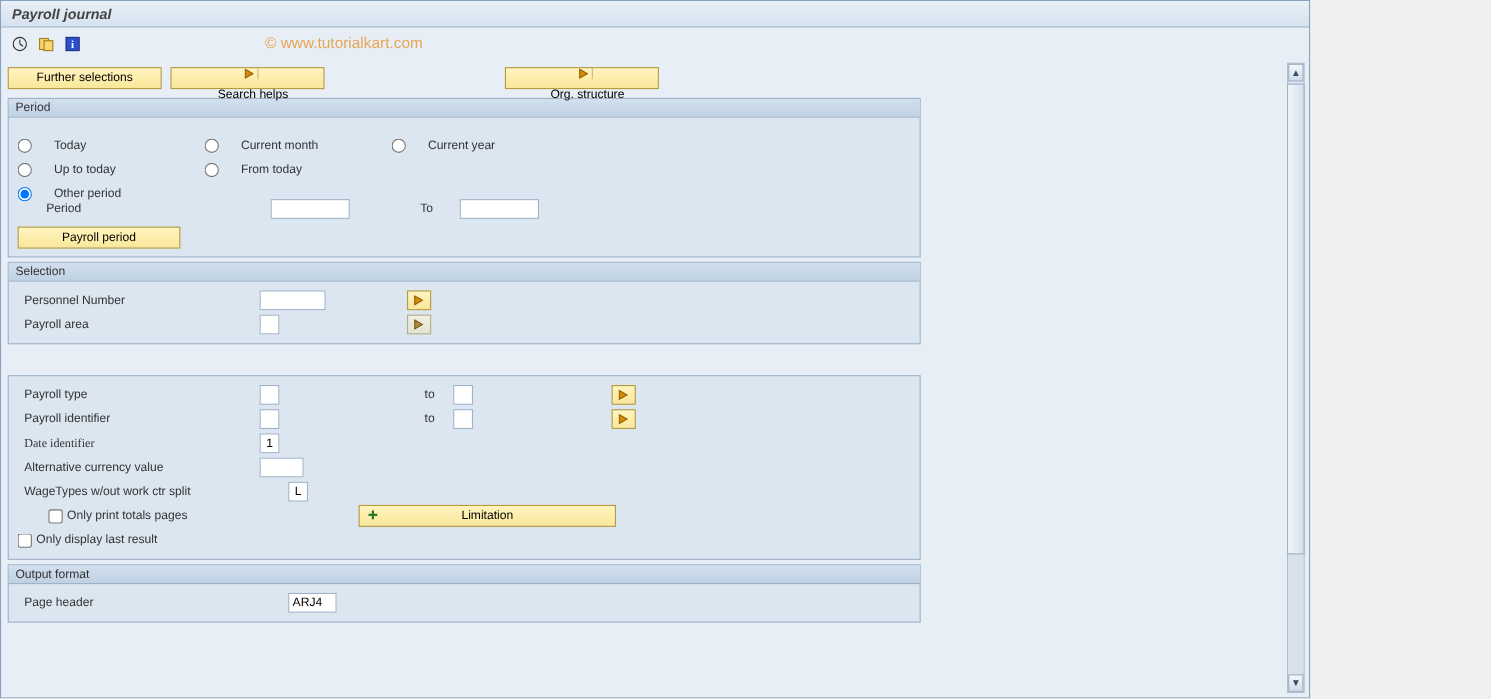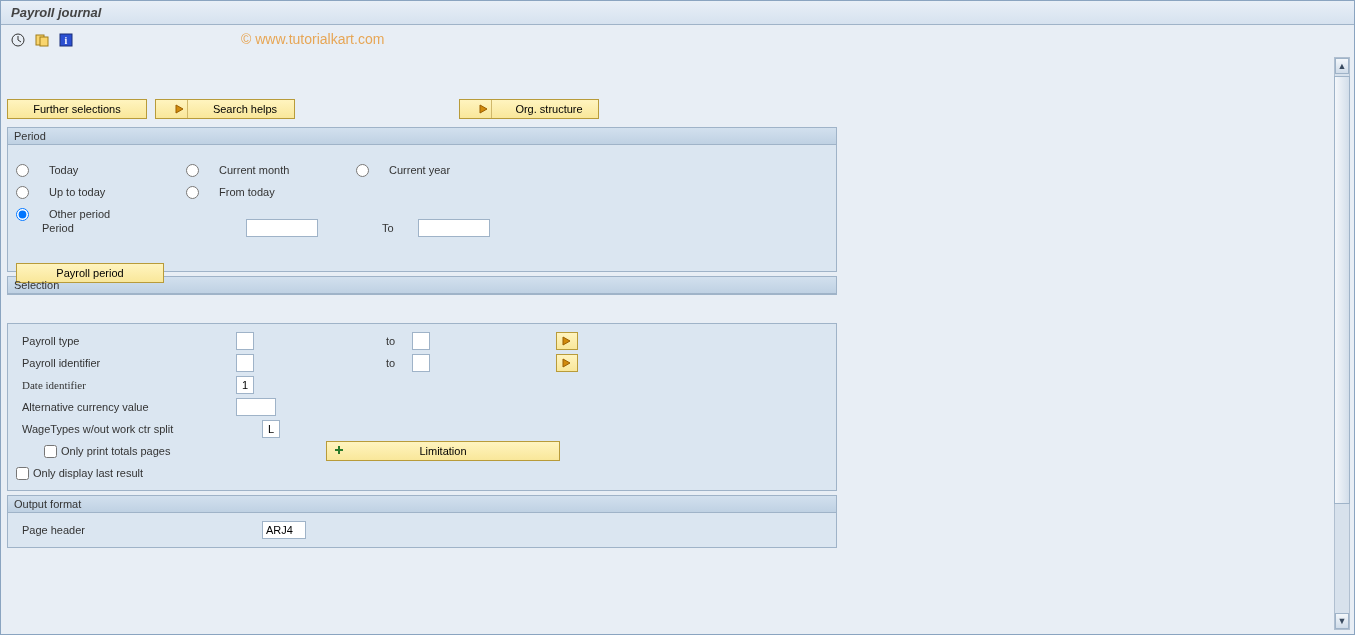--- a/index.html
+++ b/index.html
@@ -1,31 +1,31 @@
 <!DOCTYPE html>
 <html><head>
 <meta charset="utf-8">
 <style>
   * { box-sizing: border-box; margin: 0; padding: 0; }
   html, body { width: 1355px; height: 635px; font-family: Arial, sans-serif; font-size: 11px; color: #333; background: #f0f0f0; overflow: hidden; }
-  .window { width: 1355px; height: 635px; background: #e8eef5; border: 1px solid #8aa4c0; position: relative; }
+  .window { width: 1191px; height: 635px; background: #e8eef5; border: 1px solid #8aa4c0; position: relative; }
   .title-bar { background: linear-gradient(#e8eff7, #d6e2ef); border-bottom: 1px solid #9fb3c8; height: 24px; display: flex; align-items: center; padding: 0 10px; font-size: 13px; font-weight: bold; font-style: italic; color: #444; }
   .toolbar { height: 30px; display: flex; align-items: center; padding: 4px 8px; gap: 6px; position: relative; }
   .watermark { position: absolute; left: 240px; top: 6px; font-size: 14px; color: #e79a3a; opacity: 0.85; font-family: Verdana, sans-serif; }
   .tool-icon { width: 18px; height: 18px; display: inline-flex; align-items: center; justify-content: center; }
   .content { position: absolute; top: 56px; left: 4px; right: 24px; bottom: 4px; overflow: hidden; }
   .scrollbar-v { position: absolute; right: 4px; top: 56px; bottom: 4px; width: 16px; background: #d7e1ec; border: 1px solid #b0bfd0; }
   .scroll-arrow { height: 16px; background: linear-gradient(#f3f7fb,#d0dce9); border: 1px solid #9fb3c8; margin: 0; display: flex; align-items: center; justify-content: center; font-size: 9px; color: #3a4b60; }
   .scroll-track { position: absolute; top: 18px; bottom: 18px; left: 0; right: 0; background: #d7e1ec; }
   .scroll-thumb { position: absolute; left: -1px; right: -1px; background: linear-gradient(to right,#f4f7fb,#d3deea); border: 1px solid #9fb3c8; }
 
   .btn-row { display: flex; gap: 8px; align-items: center; padding: 4px 2px; }
   .sap-btn { background: linear-gradient(#fff4bf, #f9e79a); border: 1px solid #b89b3a; height: 20px; display: inline-flex; align-items: center; font-size: 11px; cursor: pointer; padding: 0 6px; min-width: 90px; justify-content: center; }
-  .sap-btn.wide { min-width: 140px; margin-top: 38px; }
-  .sap-btn.with-arrow { padding-left: 16px; justify-content: flex-start; gap: 8px; }
+  .sap-btn.wide { min-width: 140px; }
+  .sap-btn.with-arrow { padding-left: 16px; justify-content: flex-start; gap: 8px; flex-direction: column; }
   .arrow-seg { width: 16px; height: 100%; display:inline-flex;align-items:center;justify-content:center;border-right:1px solid #d0b86a;margin-right:6px; }
   .grow-center { flex:1;text-align:center; }
 
   .group { border: 1px solid #9fb3c8; margin: 4px 2px; background: #dbe6f1; width: 830px; }
   .group-header { background: linear-gradient(#d2e0ee,#bfd1e3); border-bottom: 1px solid #9fb3c8; padding: 2px 6px; font-size: 11px; color: #333; }
   .group-body { padding: 6px 8px; }
   .row { display: flex; align-items: center; height: 22px; }
   .col-label { width: 170px; padding-left: 6px; }
   .col-radio { width: 170px; display:flex; align-items:center; gap:16px;margin-top:16px; }
   input[type=text] { border: 1px solid #9fb3c8; height: 18px; background: #fff; padding: 0 3px; font-size: 11px; }
@@ -148,20 +148,42 @@
         <div class="row" style="margin-top:4px;">
           <button class="sap-btn wide" style="min-width:148px;">
             <span>Payroll period</span>
           </button>
         </div>
       </div>
     </div>
 
     <div class="group">
       <div class="group-header">Selection</div>
+      <div class="group-body">
+        <div class="row">
+          <span class="col-label" style="width:220px;">Personnel Number</span>
+          <input type="text" class="f-num" value="" style="">
+          <span style="width:74px;"></span>
+          <span class="multi-btn">
+            <svg width="10" height="10" viewBox="0 0 10 10">
+                <polygon points="1,1 8,5 1,9" fill="#d18a0c" stroke="#9a5f00"></polygon>
+              </svg>
+          </span>
+        </div>
+        <div class="row">
+          <span class="col-label" style="width:220px;">Payroll area</span>
+          <input type="text" class="f-tiny" value="" style="">
+          <span style="width:116px;"></span>
+          <span class="multi-btn gray">
+            <svg width="10" height="10" viewBox="0 0 10 10">
+                <polygon points="1,1 8,5 1,9" fill="#b08a3a" stroke="#7a5a1a"></polygon>
+              </svg>
+          </span>
+        </div>
+      </div>
     </div>
 
     <div class="spacer"></div>
 
     <div class="group">
       <div class="group-body">
         <div class="row">
           <span class="col-label" style="width:220px;">Payroll type</span>
           <input type="text" class="f-tiny" value="" style="">
           <span style="width:128px;"></span>

